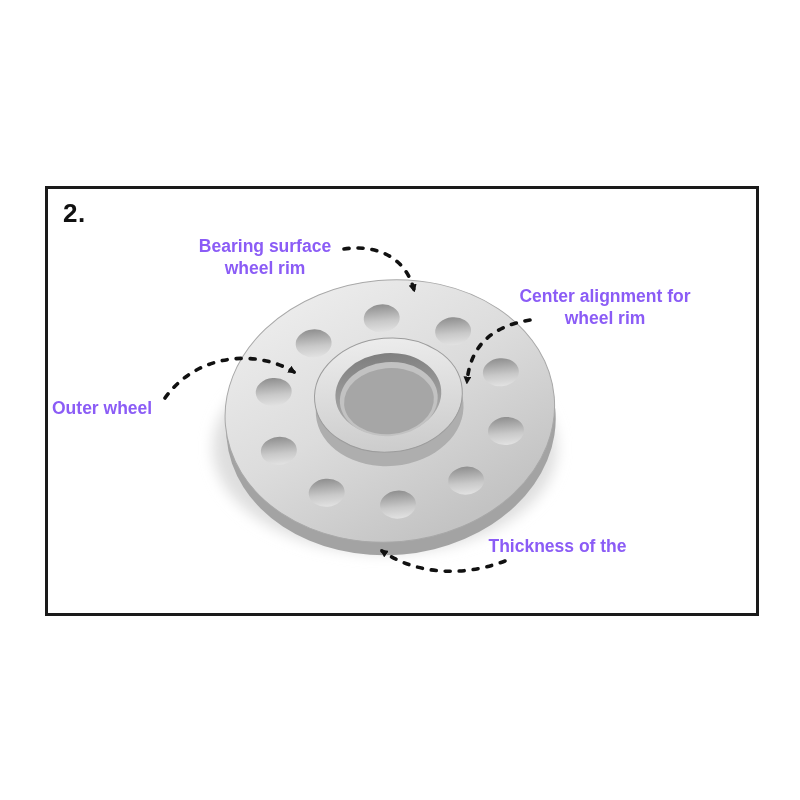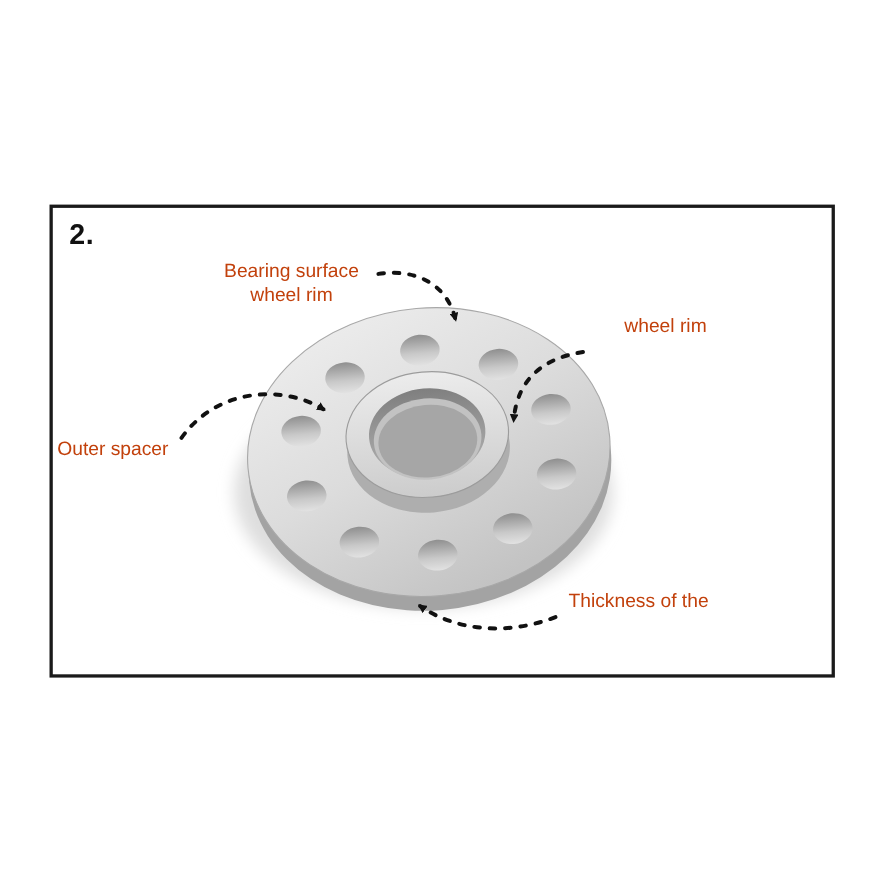--- a/index.html
+++ b/index.html
@@ -32,28 +32,29 @@
   }
   .illustration-svg {
     position: absolute;
     left: 0; top: 0;
     width: 800px; height: 800px;
   }
   .label {
     position: absolute;
     font-size: 17.5px;
     line-height: 22px;
-    color: #c2410c;
+    color: #8b5cf6;
     text-align: center;
+    font-weight: bold;
   }
   .label div { white-space: nowrap; }
   .label-bearing   { left: 175px; top: 235px; width: 180px; }
   .label-center    { left: 505px; top: 285px; width: 200px; }
   .label-bezel     { left:  52px; top: 397px; width: 115px; text-align: left; }
-  .label-thickness { left: 493px; top: 535px; width: 175px; text-align: center; }
+  .label-thickness { left: 470px; top: 535px; width: 175px; text-align: center; }
 </style>
 </head>
 <body>
 
 <div class="canvas">
 
   <div class="frame"></div>
 
   <div class="step-number">2.</div>
 
@@ -123,24 +124,25 @@
       <path d="M 505 561 C 458 579, 412 572, 382 551" marker-end="url(#arrowHead)"></path>
     </g>
   </svg>
 
   <div class="label label-bearing">
     <div>Bearing surface</div>
     <div>wheel rim</div>
   </div>
 
   <div class="label label-center">
+    <div>Center alignment for</div>
     <div>wheel rim</div>
   </div>
 
   <div class="label label-bezel">
-    <div>Outer spacer</div>
+    <div>Outer wheel</div>
   </div>
 
   <div class="label label-thickness">
     <div>Thickness of the</div>
   </div>
 
 </div>
 
 </body></html>

